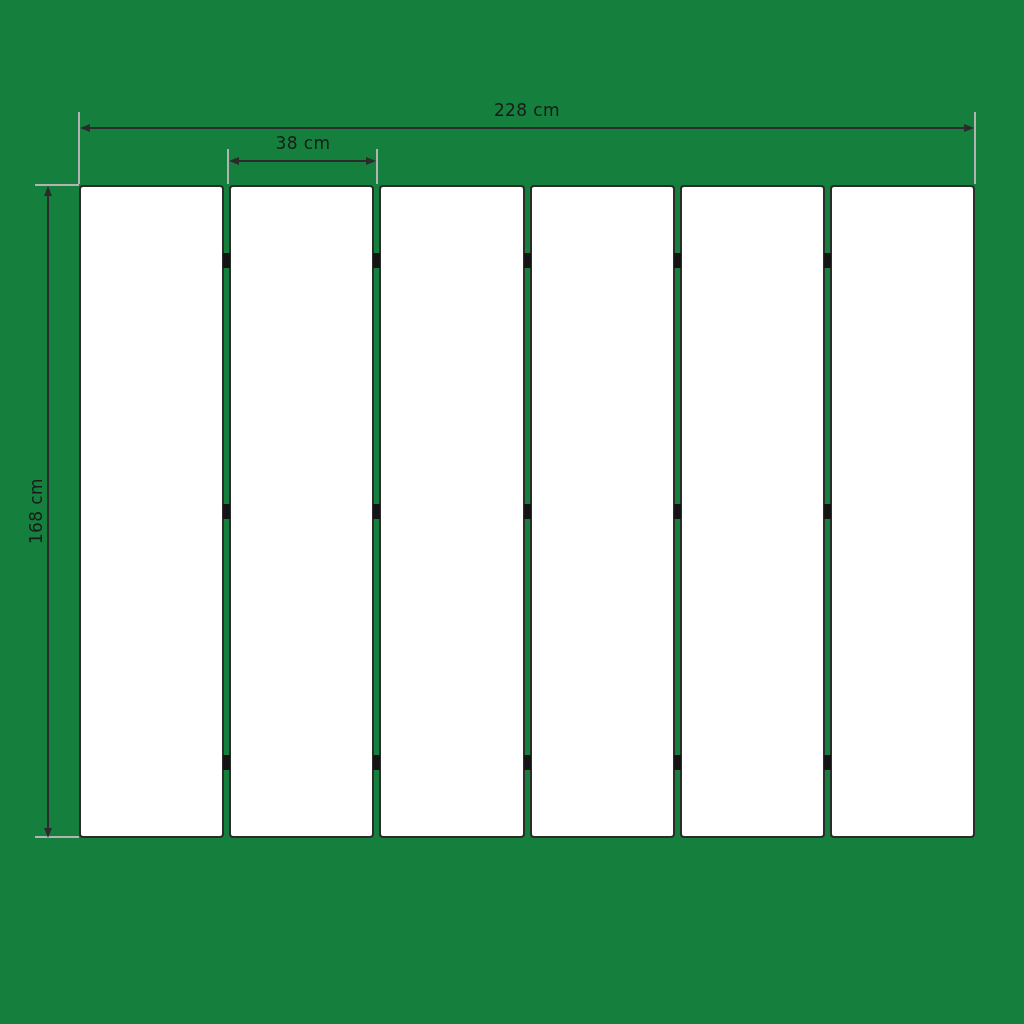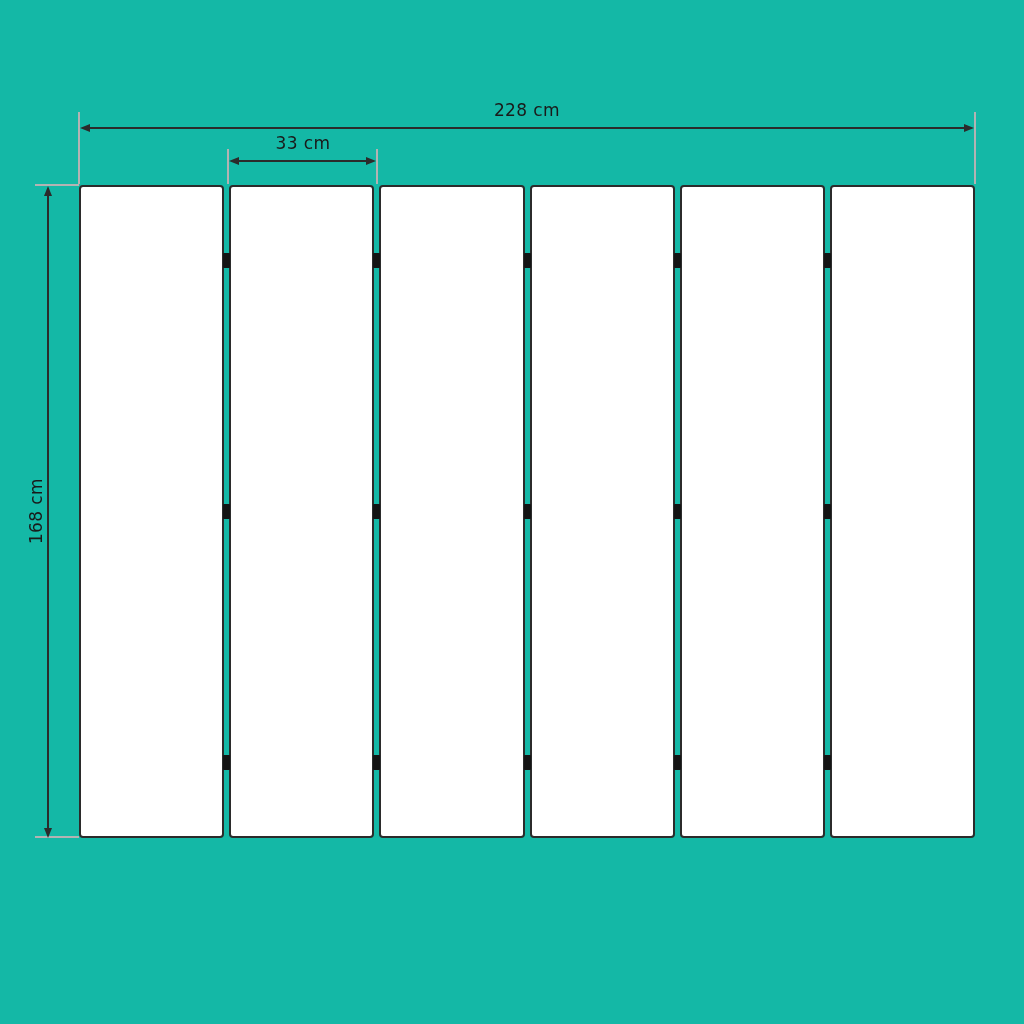--- a/index.html
+++ b/index.html
@@ -1,19 +1,19 @@
 <!DOCTYPE html>
 <html><head>
 <meta charset="utf-8">
 <style>
   html,body{margin:0;padding:0;background:#ffffff;}
   .canvas{
     position:relative;
     width:1024px;height:1024px;
-    background:#14b8a6;
+    background:#15803d;
     font-family:"DejaVu Sans", sans-serif;
     overflow:hidden;
   }
   
   .panels{
     position:absolute;left:79px;top:185px;width:896px;height:653px;
     display:flex;gap:5px;box-sizing:border-box;
   }
   .panel{
     flex:1 1 0;
@@ -91,21 +91,21 @@
     <div class="arrow right" style="left:964px;top:124px;"></div>
     <div class="dim-label label-total">228 cm</div>
   </div>
 
   <div>
     <div class="ext-line-v" style="left:227px;top:149px;height:35px;"></div>
     <div class="ext-line-v" style="left:376px;top:149px;height:35px;"></div>
     <div class="dim-line-h" style="left:233px;top:160px;width:139px;"></div>
     <div class="arrow left" style="left:229px;top:157px;"></div>
     <div class="arrow right" style="left:366px;top:157px;"></div>
-    <div class="dim-label label-panel">33 cm</div>
+    <div class="dim-label label-panel">38 cm</div>
   </div>
 
   <div>
     <div class="ext-line-h" style="left:35px;top:184px;width:44px;"></div>
     <div class="ext-line-h" style="left:35px;top:836px;width:44px;"></div>
     <div class="dim-line-v" style="left:47px;top:193px;width:2px;height:638px;"></div>
     <div class="arrow up" style="left:44px;top:186px;"></div>
     <div class="arrow down" style="left:44px;top:828px;"></div>
     <div class="dim-label label-height">168 cm</div>
   </div>

